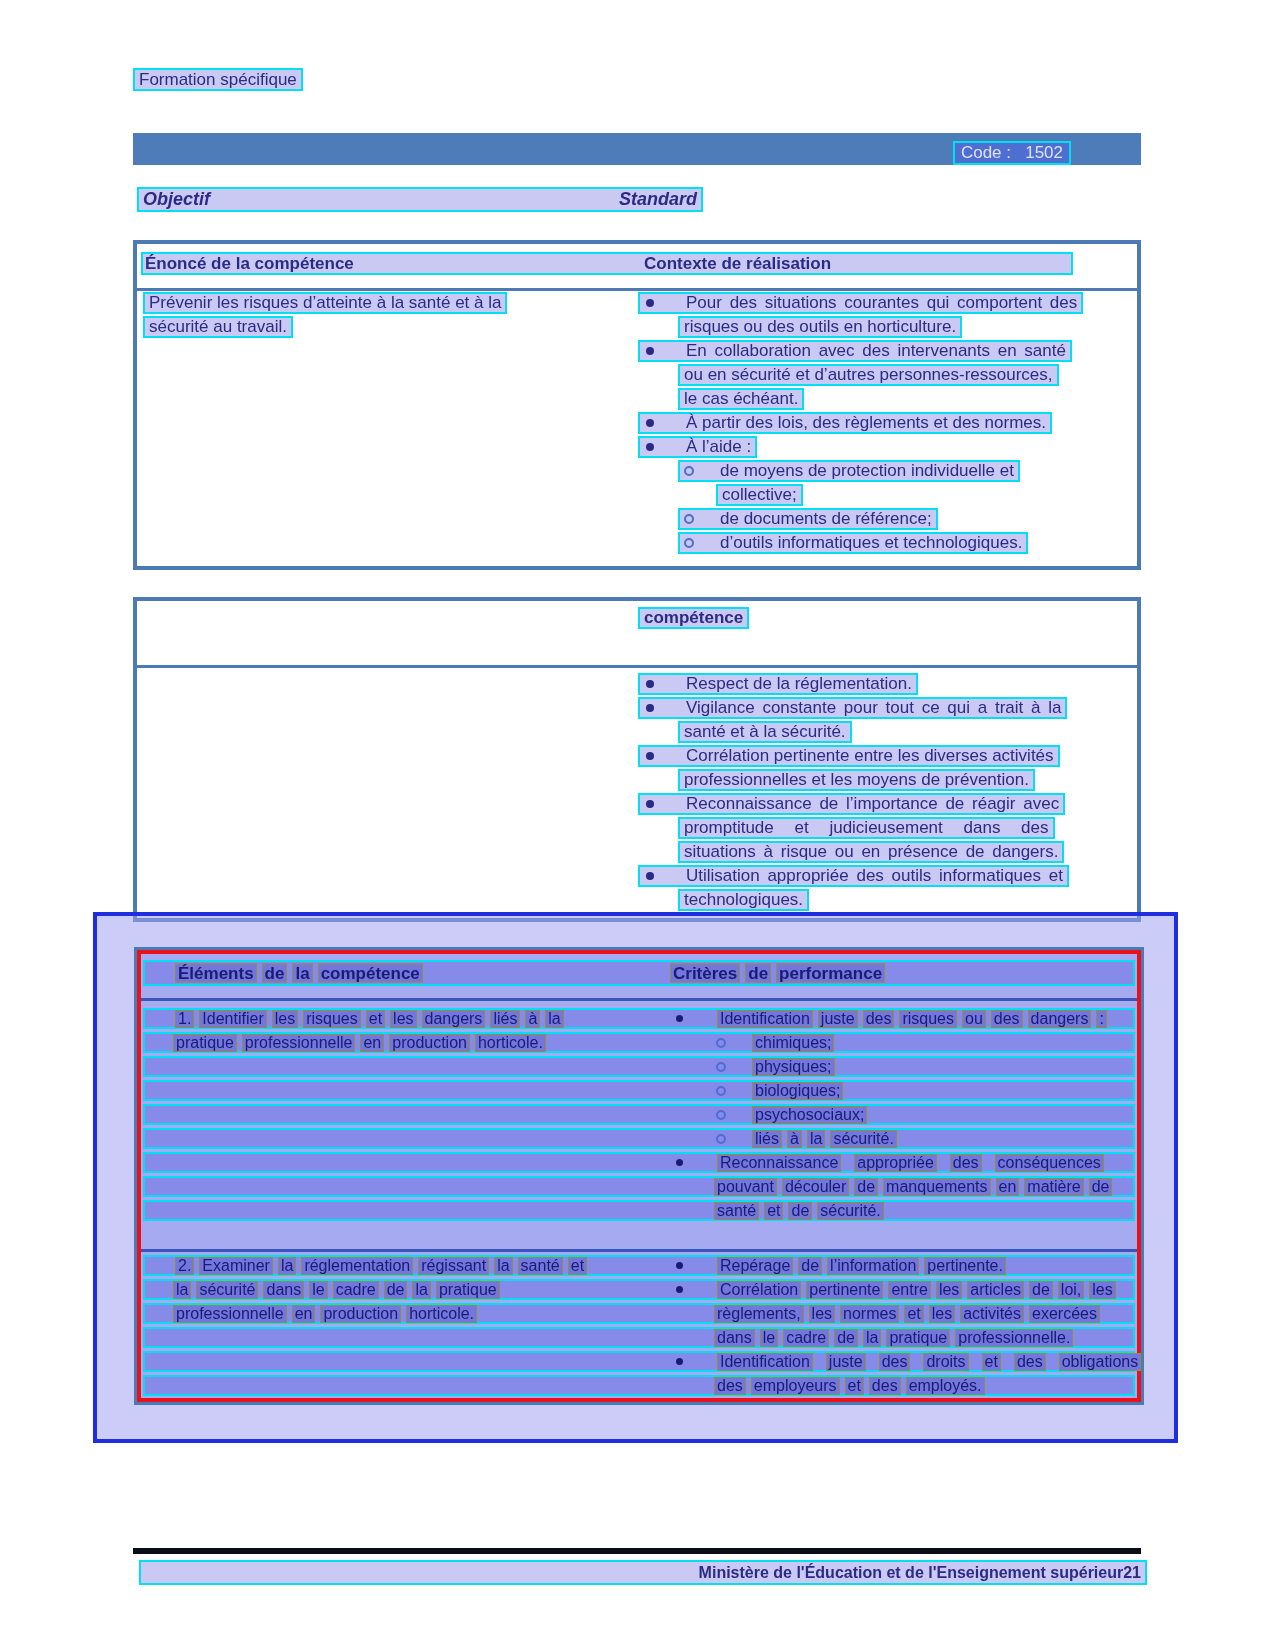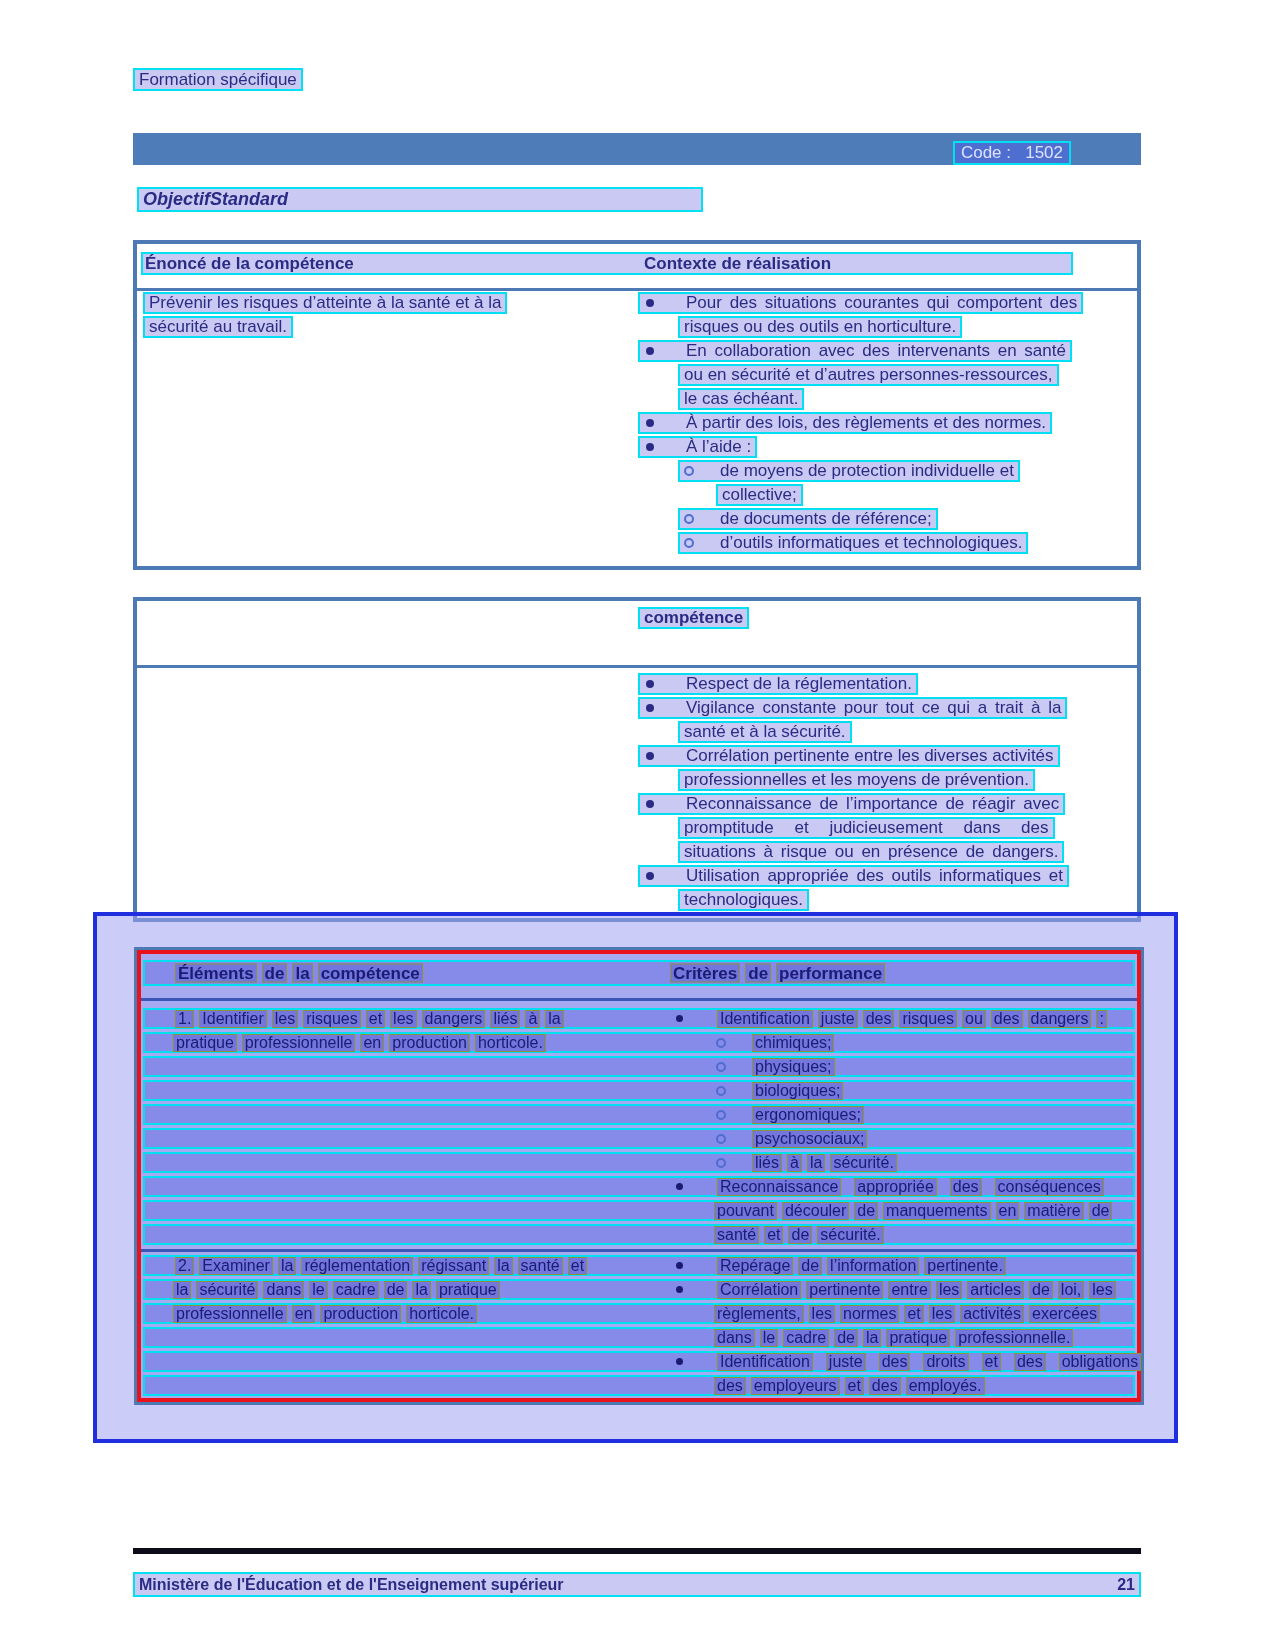--- a/index.html
+++ b/index.html
@@ -16,21 +16,21 @@
   .hl{background:var(--hl_fill);border:2px solid var(--hl_border);box-sizing:border-box;
       display:inline-flex;align-items:center;padding:0 4px;height:23px;font-size:17px;color:var(--ink);}
   
   .toplabel{left:133px;top:68px;}
   
   .bluebar{left:133px;top:133px;width:1008px;height:32px;background:var(--bar_blue);}
   .codebox{position:absolute;right:70px;top:8px;height:24px;background:var(--code_fill);
            border:2px solid var(--hl_border);box-sizing:border-box;display:flex;align-items:center;
            padding:0 6px;color:var(--code_text);font-size:17px;white-space:pre;}
   
-  .objrow{left:137px;top:187px;width:566px;height:25px;display:flex;justify-content:flex-start;
+  .objrow{left:137px;top:187px;width:566px;height:25px;display:flex;justify-content:space-between;
           font-weight:bold;font-style:italic;font-size:18px;}
   
   .tbl{position:absolute;left:133px;width:1008px;border:4px solid var(--table_border);
        box-sizing:border-box;background:#fff;}
   #t1{top:240px;height:330px;}
   #t2{top:597px;height:325px;}
   .tdiv{position:absolute;left:0;right:0;height:3px;background:var(--table_border);}
   .hstrip{position:absolute;left:4px;top:8px;width:932px;}
   .hspan{font-weight:bold;position:absolute;top:0;white-space:nowrap;}
   .cell{position:absolute;}
@@ -60,21 +60,21 @@
   .seg-r{left:497px;}
   .w{background:var(--t3_word);border:1px solid var(--word_border);padding:0 2px;margin-right:5px;
      font-size:16px;color:#1b1b72;line-height:16px;}
   .hdr .w{font-weight:bold;font-size:17px;line-height:17px;}
   .sp .w{margin-right:13px;}
   .dot3{width:7px;height:7px;border-radius:50%;background:#1b1b72;margin:0 34px 0 6px;flex:none;}
   .ring3{width:10px;height:10px;border:2px solid #4d6ed0;border-radius:50%;margin:0 26px 0 46px;flex:none;box-sizing:border-box;}
   .ind-c{margin-left:44px;}
   
   .rule{left:133px;top:1548px;width:1008px;height:6px;background:var(--footer_rule);}
-  .foot{left:133px;top:1560px;width:1008px;height:25px;justify-content:space-between;font-weight:bold;font-size:16px;display:flex;margin-top:12px;}
+  .foot{left:139px;top:1560px;width:1008px;height:25px;justify-content:flex-end;font-weight:bold;font-size:16px;display:flex;}
 </style>
 </head>
 <body>
 
 <div class="page">
 
   <span class="hl abs toplabel">Formation spécifique</span>
 
   <div class="abs bluebar">
     <span class="codebox">Code :   1502</span>
@@ -261,28 +261,20 @@
             <span class="ring3"></span>
             <span style="display:flex">
               <span class="w">biologiques;</span>
             </span>
           </div>
       </div>
       <div class="l3">
         <div class="seg seg-r">
             <span class="ring3"></span>
             <span style="display:flex">
-              <span class="w">ergonomiques;</span>
-            </span>
-          </div>
-      </div>
-      <div class="l3">
-        <div class="seg seg-r">
-            <span class="ring3"></span>
-            <span style="display:flex">
               <span class="w">psychosociaux;</span>
             </span>
           </div>
       </div>
       <div class="l3">
         <div class="seg seg-r">
             <span class="ring3"></span>
             <span style="display:flex">
               <span class="w">liés</span>
               <span class="w">à</span>

